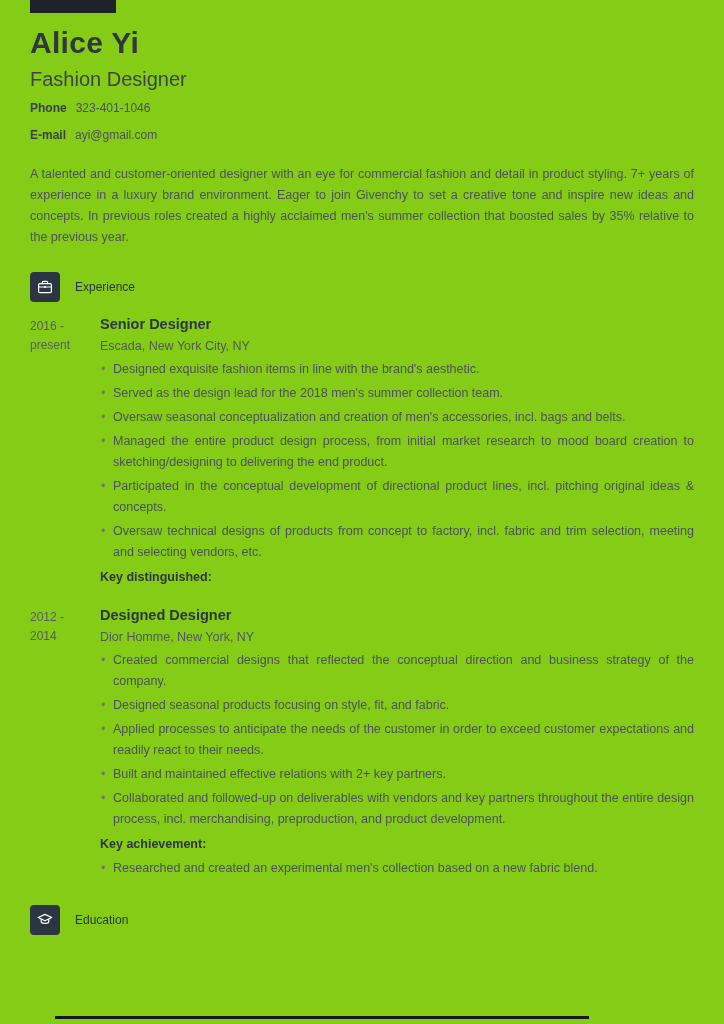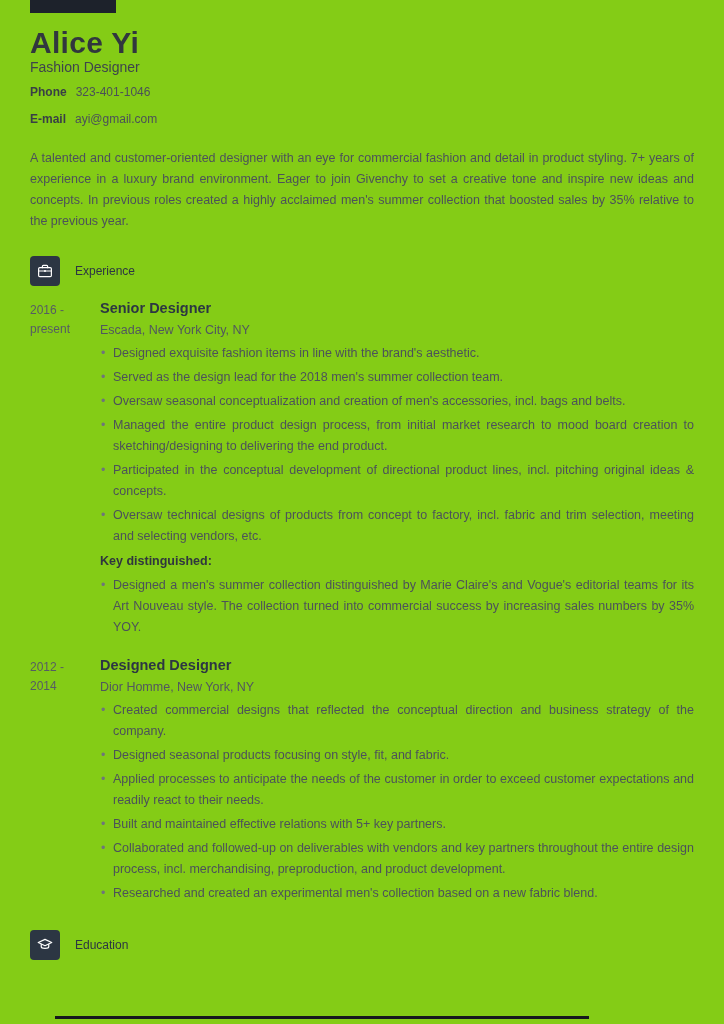--- a/index.html
+++ b/index.html
@@ -6,21 +6,21 @@
   .page {
     position:relative; width:724px; height:1024px; margin:0 auto;
     background:#84cc16; overflow:hidden;
     font-family:"Liberation Sans", sans-serif; color:#4c525a;
   }
   .top-bar { position:absolute; top:0; left:30px; width:86px; height:13px; background:#1d222b; }
   .bottom-line { position:absolute; left:55px; top:1016px; width:534px; height:3px; background:#15181d; }
 
   header { padding:26px 30px 0 30px; }
   .name { font-size:30px; font-weight:700; color:#31373e; letter-spacing:.3px; line-height:1.1; }
-  .job-title { font-size:14px; color:#3e444c; }
+  .job-title { font-size:20px; color:#3e444c; margin-top:9px; }
   .contacts { margin-top:10px; }
   .contact-row { display:flex; gap:9px; font-size:12px; margin-bottom:13px; align-items:baseline; }
   .contact-label { font-weight:700; color:#393f46; }
   .contact-value { color:#4b5158; }
 
   .summary { margin:22px 30px 0 30px; font-size:12.5px; line-height:21px; color:#4c525a; text-align:justify; }
 
   .section-header { display:flex; align-items:center; gap:15px; margin:24px 30px 0 30px; }
   .section-icon {
     width:30px; height:30px; background:#2c3643; border-radius:4px; flex:none;
@@ -96,47 +96,44 @@
 
           <div class="bullet">Oversaw seasonal conceptualization and creation of men's accessories, incl. bags and belts.</div>
 
           <div class="bullet">Managed the entire product design process, from initial market research to mood board creation to sketching/designing to delivering the end product.</div>
 
           <div class="bullet">Participated in the conceptual development of directional product lines, incl. pitching original ideas &amp; concepts.</div>
 
           <div class="bullet">Oversaw technical designs of products from concept to factory, incl. fabric and trim selection, meeting and selecting vendors, etc.</div>
         </div>
       <div class="key-label">Key distinguished:</div>
-      <div class="bullets" style="margin-top:0;">
-
-          <div class="bullet">Designed a men's summer collection distinguished by Marie Claire's and Vogue's editorial teams for its Art Nouveau style. The collection turned into commercial success by increasing sales numbers by 35% YOY.</div>
-        </div>
     </div>
   </div>
 
   <div class="entry" style="margin-top:18px;">
     <div class="entry-dates">
       <div>2012 -</div>
       <div>2014</div>
     </div>
     <div class="entry-body">
       <div class="entry-role">Designed Designer</div>
       <div class="entry-company">Dior Homme, New York, NY</div>
       <div class="bullets">
 
           <div class="bullet">Created commercial designs that reflected the conceptual direction and business strategy of the company.</div>
 
           <div class="bullet">Designed seasonal products focusing on style, fit, and fabric.</div>
 
           <div class="bullet">Applied processes to anticipate the needs of the customer in order to exceed customer expectations and readily react to their needs.</div>
 
-          <div class="bullet">Built and maintained effective relations with 5+ key partners.</div>
+          <div class="bullet">Built and maintained effective relations with 2+ key partners.</div>
 
           <div class="bullet">Collaborated and followed-up on deliverables with vendors and key partners throughout the entire design process, incl. merchandising, preproduction, and product development.</div>
         </div>
+      <div class="key-label">Key achievement:</div>
       <div class="bullets" style="margin-top:0;">
 
           <div class="bullet">Researched and created an experimental men's collection based on a new fabric blend.</div>
         </div>
     </div>
   </div>
 
   <div class="section-header" style="margin-top:26px;">
     <span class="section-icon">
       <svg width="18" height="18" viewBox="0 0 24 24" fill="none" stroke="#ffffff" stroke-width="1.6" stroke-linecap="round" stroke-linejoin="round">

